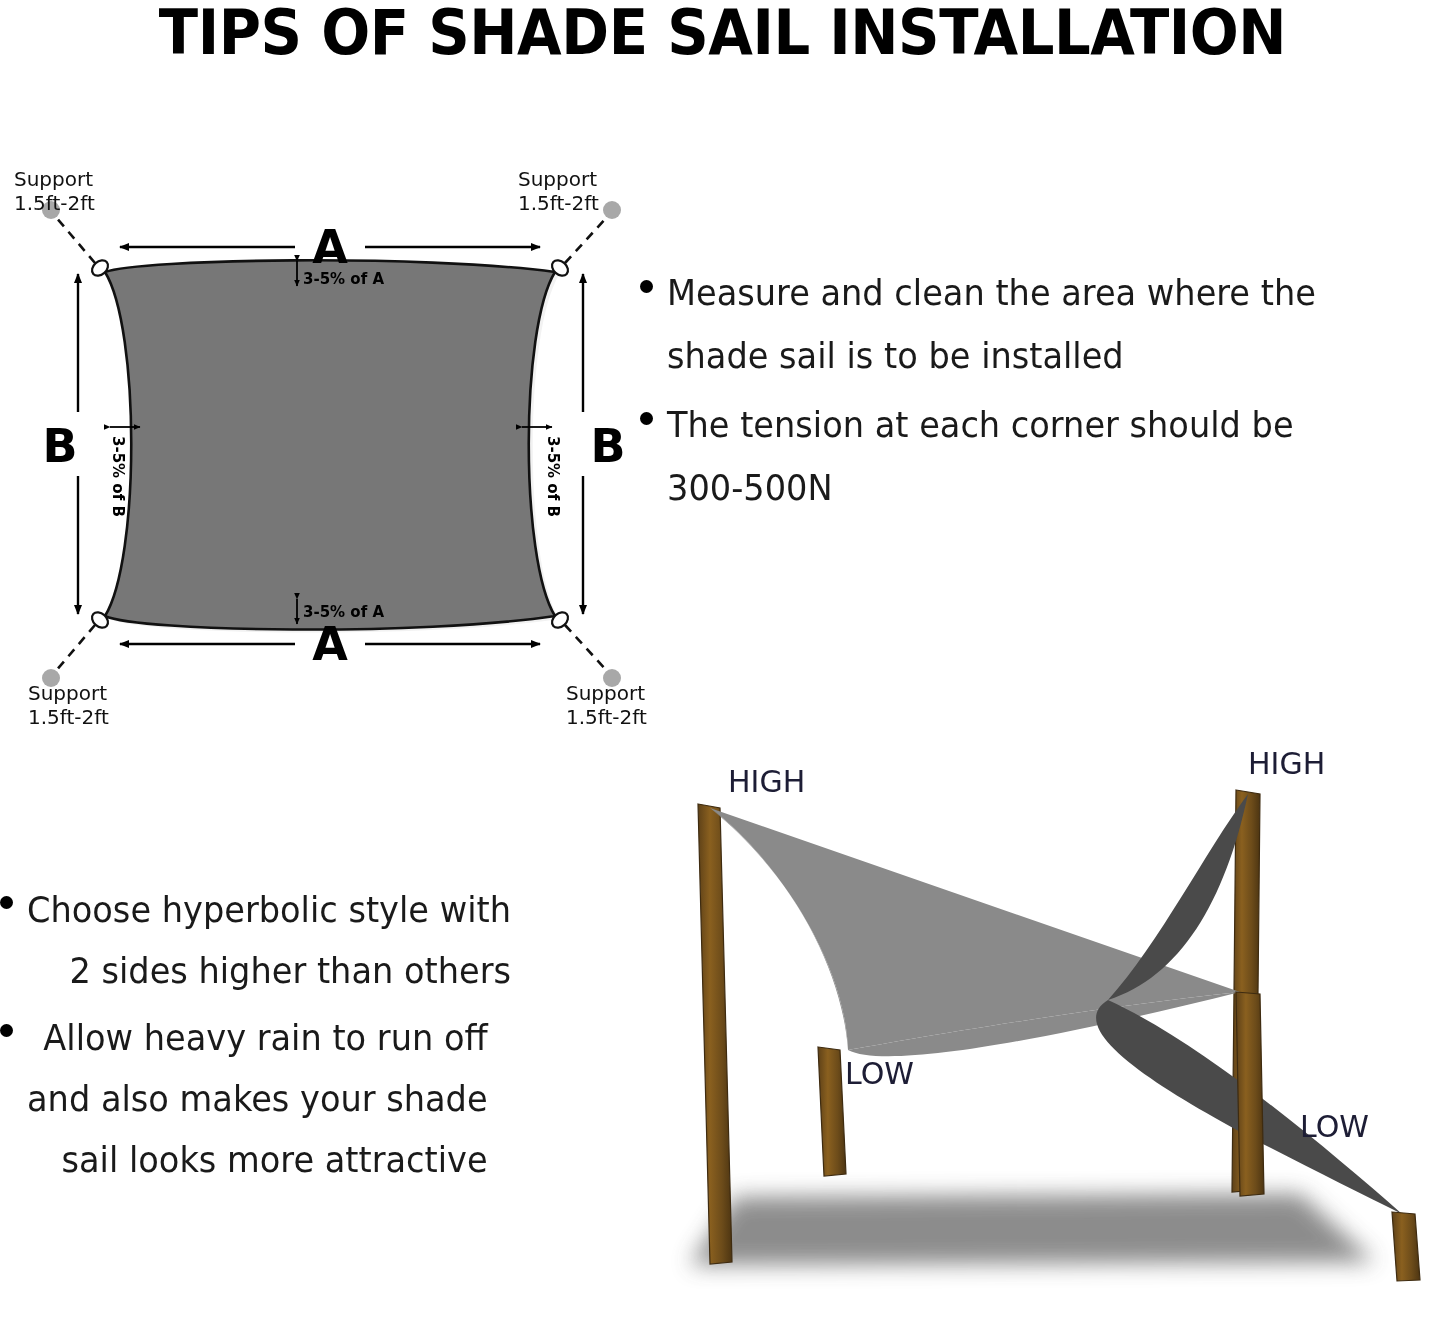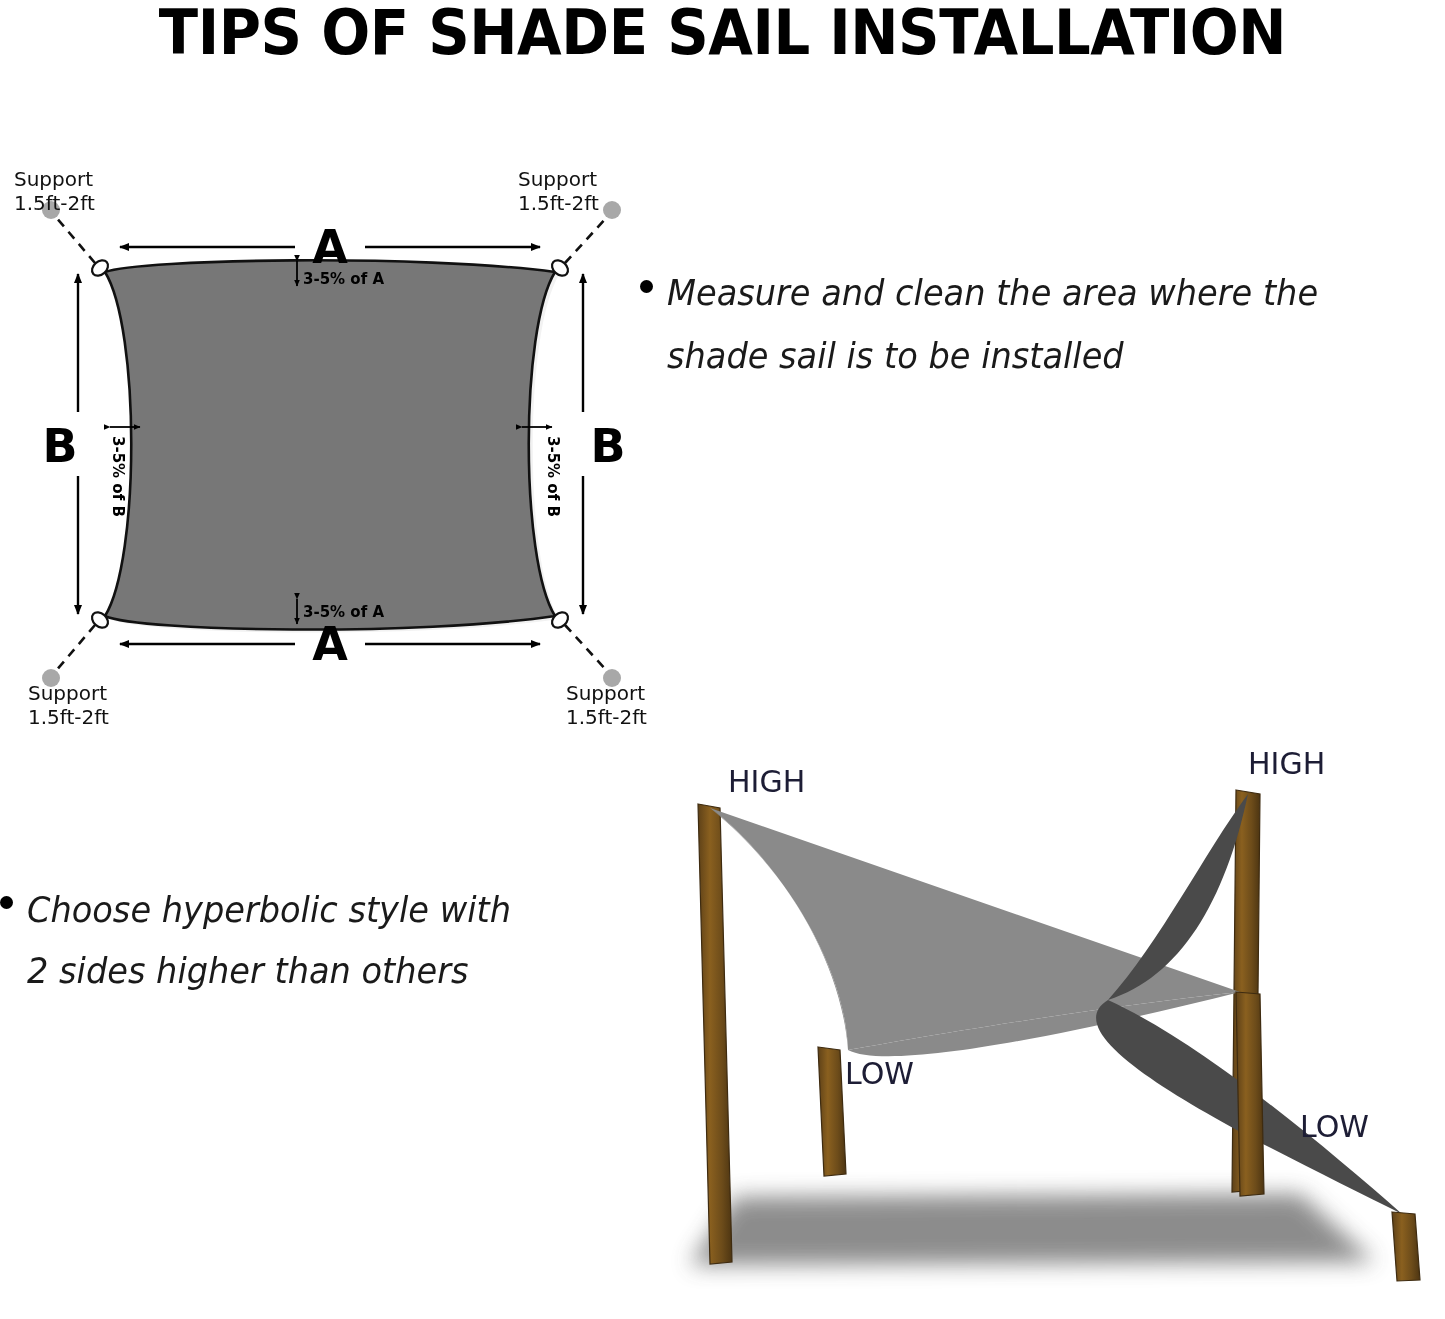--- a/index.html
+++ b/index.html
@@ -32,29 +32,28 @@
     transform-origin: center top;
     white-space: nowrap;
     padding-top: 2px;
   }
 
   
   .panel { position: absolute; }
 
   #rect-diagram-panel { left: 0px;   top: 144px;  width: 660px; height: 600px; }
   #tips-list-panel    { left: 640px; top: 262px;  width: 805px; height: 400px; }
-  #hyper-list-panel   { left: 0px;   top: 880px;  width: 630px; height: 340px; }
+  #hyper-list-panel   { left: 0px;   top: 880px;  width: 630px; height: 340px; text-align: right; }
   #hyper-diagram-panel{ left: 640px; top: 742px;  width: 805px; height: 539px; }
 
   
   .bullet-list {
     list-style: none;
     margin: 0;
     padding: 0;
-    font-style: italic;
   }
   .bullet-item {
     display: flex;
     align-items: flex-start;
     margin-bottom: 6px;
   }
   .bullet-dot {
     flex: 0 0 auto;
     width: 13px;
     height: 13px;
@@ -206,29 +205,40 @@
   </svg>
 </div>
 
 <div class="panel" id="tips-list-panel">
   <ul class="bullet-list">
     <li class="bullet-item">
       <span class="bullet-dot"></span>
       <span class="bullet-text">Measure and clean the area where the
 shade sail is to be installed</span>
     </li>
+    <li class="bullet-item">
+      <span class="bullet-dot"></span>
+      <span class="bullet-text">The tension at each corner should be
+300-500N</span>
+    </li>
   </ul>
 </div>
 
 <div class="panel" id="hyper-list-panel">
   <ul class="bullet-list">
     <li class="bullet-item">
       <span class="bullet-dot"></span>
       <span class="bullet-text">Choose hyperbolic style with
 2 sides higher than others</span>
+    </li>
+    <li class="bullet-item">
+      <span class="bullet-dot"></span>
+      <span class="bullet-text">Allow heavy rain to run off
+and also makes your shade
+sail looks more attractive</span>
     </li>
   </ul>
 </div>
 
 <div class="panel" id="hyper-diagram-panel">
   <svg width="805" height="539" viewBox="0 0 805 539">
 
     <defs>
       <linearGradient id="woodGrad" x1="0" y1="0" x2="1" y2="0">
         <stop offset="0%" stop-color="#5e4118"></stop>

